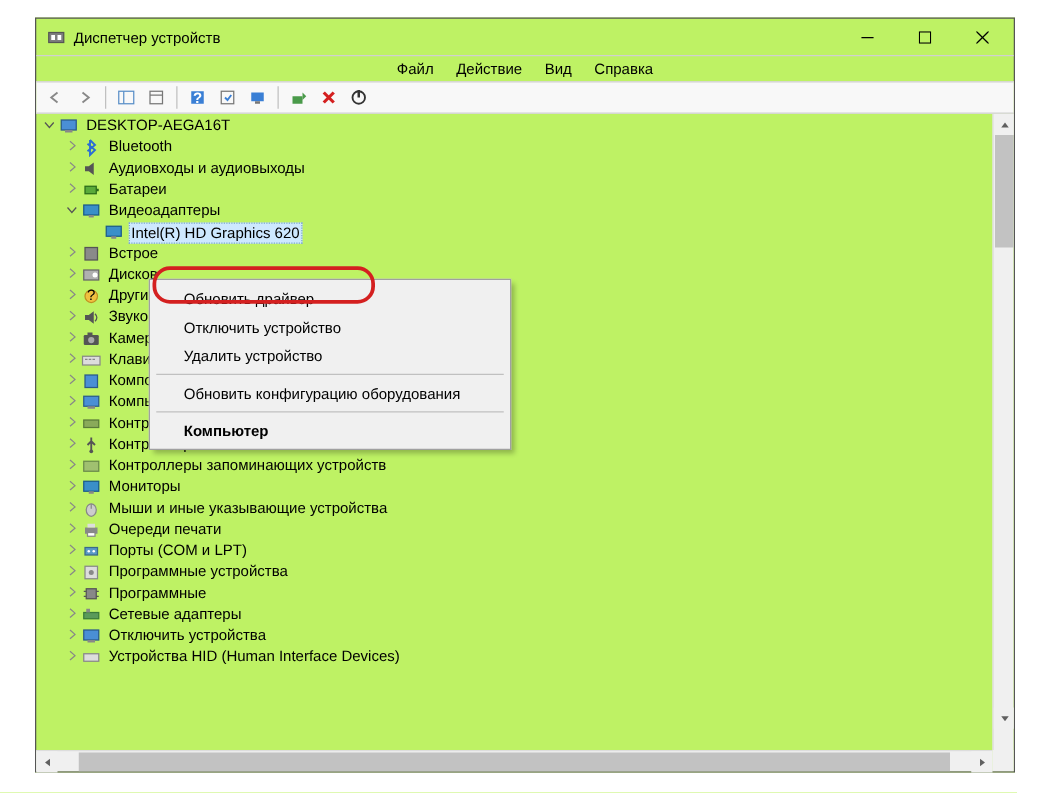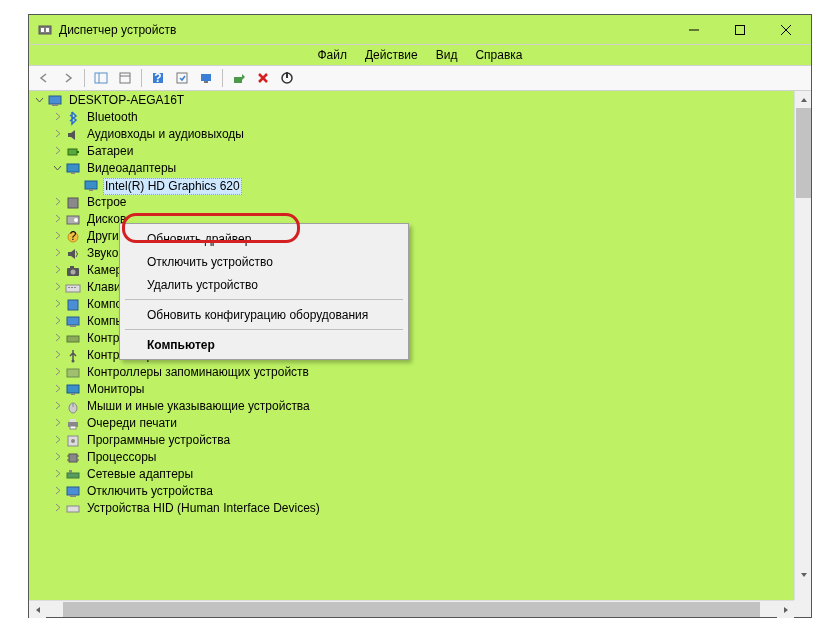--- a/index.html
+++ b/index.html
@@ -445,20 +445,36 @@
           </div>
           <div class="node">
             <span class="indent" style="width:22px"></span>
             <span class="expander">
               <svg viewBox="0 0 9 9">
                 <path d="M3 1 L7 4.5 L3 8" fill="none" stroke="#888" stroke-width="1"></path>
               </svg>
             </span>
             <span class="node-icon">
               <svg width="16" height="16" viewBox="0 0 16 16">
+                <rect x="3" y="5" width="10" height="6" fill="#5a9ac8" stroke="#3a6a8a"></rect>
+                <circle cx="6" cy="8" r="1" fill="#fff"></circle>
+                <circle cx="10" cy="8" r="1" fill="#fff"></circle>
+              </svg>
+            </span>
+            <span class="node-label">Порты (COM и LPT)</span>
+          </div>
+          <div class="node">
+            <span class="indent" style="width:22px"></span>
+            <span class="expander">
+              <svg viewBox="0 0 9 9">
+                <path d="M3 1 L7 4.5 L3 8" fill="none" stroke="#888" stroke-width="1"></path>
+              </svg>
+            </span>
+            <span class="node-icon">
+              <svg width="16" height="16" viewBox="0 0 16 16">
                 <rect x="3" y="3" width="10" height="10" fill="#ddd" stroke="#888"></rect>
                 <circle cx="8" cy="8" r="2" fill="#888"></circle>
               </svg>
             </span>
             <span class="node-label">Программные устройства</span>
           </div>
           <div class="node">
             <span class="indent" style="width:22px"></span>
             <span class="expander">
               <svg viewBox="0 0 9 9">
@@ -467,21 +483,21 @@
             </span>
             <span class="node-icon">
               <svg width="16" height="16" viewBox="0 0 16 16">
                 <rect x="4" y="4" width="8" height="8" fill="#888" stroke="#555"></rect>
                 <line x1="2" y1="6" x2="4" y2="6" stroke="#555"></line>
                 <line x1="2" y1="10" x2="4" y2="10" stroke="#555"></line>
                 <line x1="12" y1="6" x2="14" y2="6" stroke="#555"></line>
                 <line x1="12" y1="10" x2="14" y2="10" stroke="#555"></line>
               </svg>
             </span>
-            <span class="node-label">Процессоры</span>
+            <span class="node-label">Программные</span>
           </div>
           <div class="node">
             <span class="indent" style="width:22px"></span>
             <span class="expander">
               <svg viewBox="0 0 9 9">
                 <path d="M3 1 L7 4.5 L3 8" fill="none" stroke="#888" stroke-width="1"></path>
               </svg>
             </span>
             <span class="node-icon">
               <svg width="16" height="16" viewBox="0 0 16 16">

